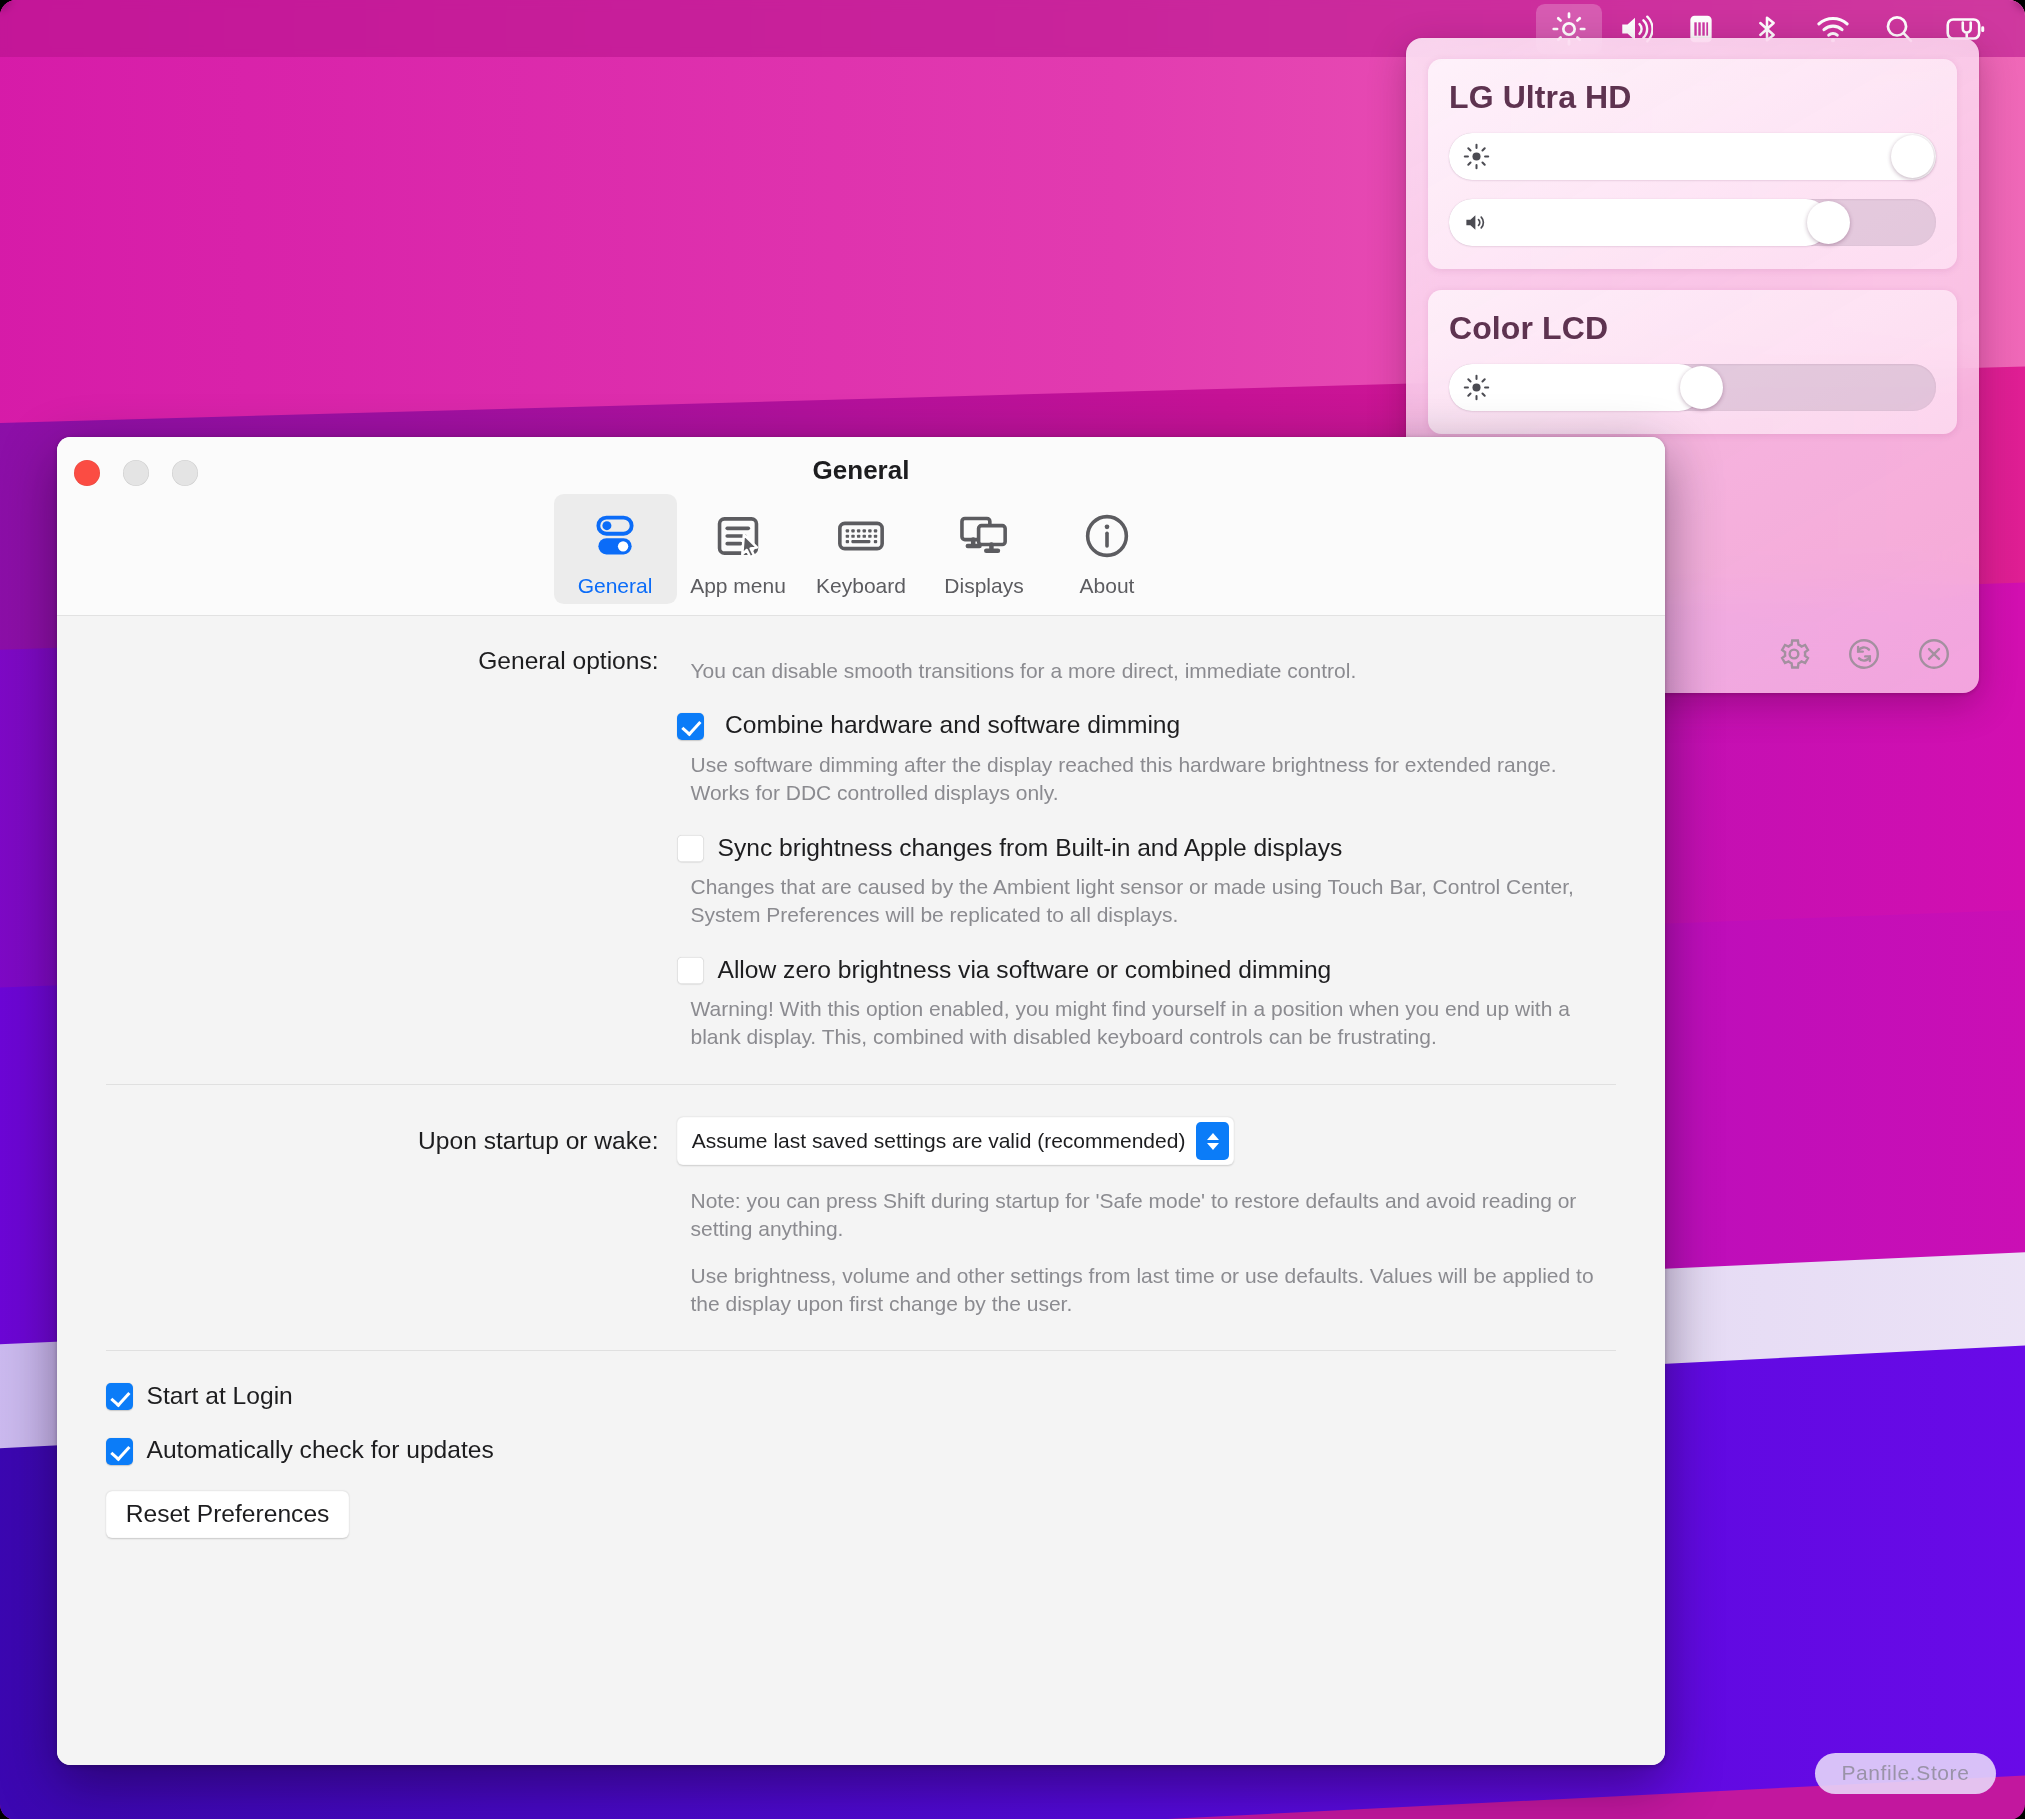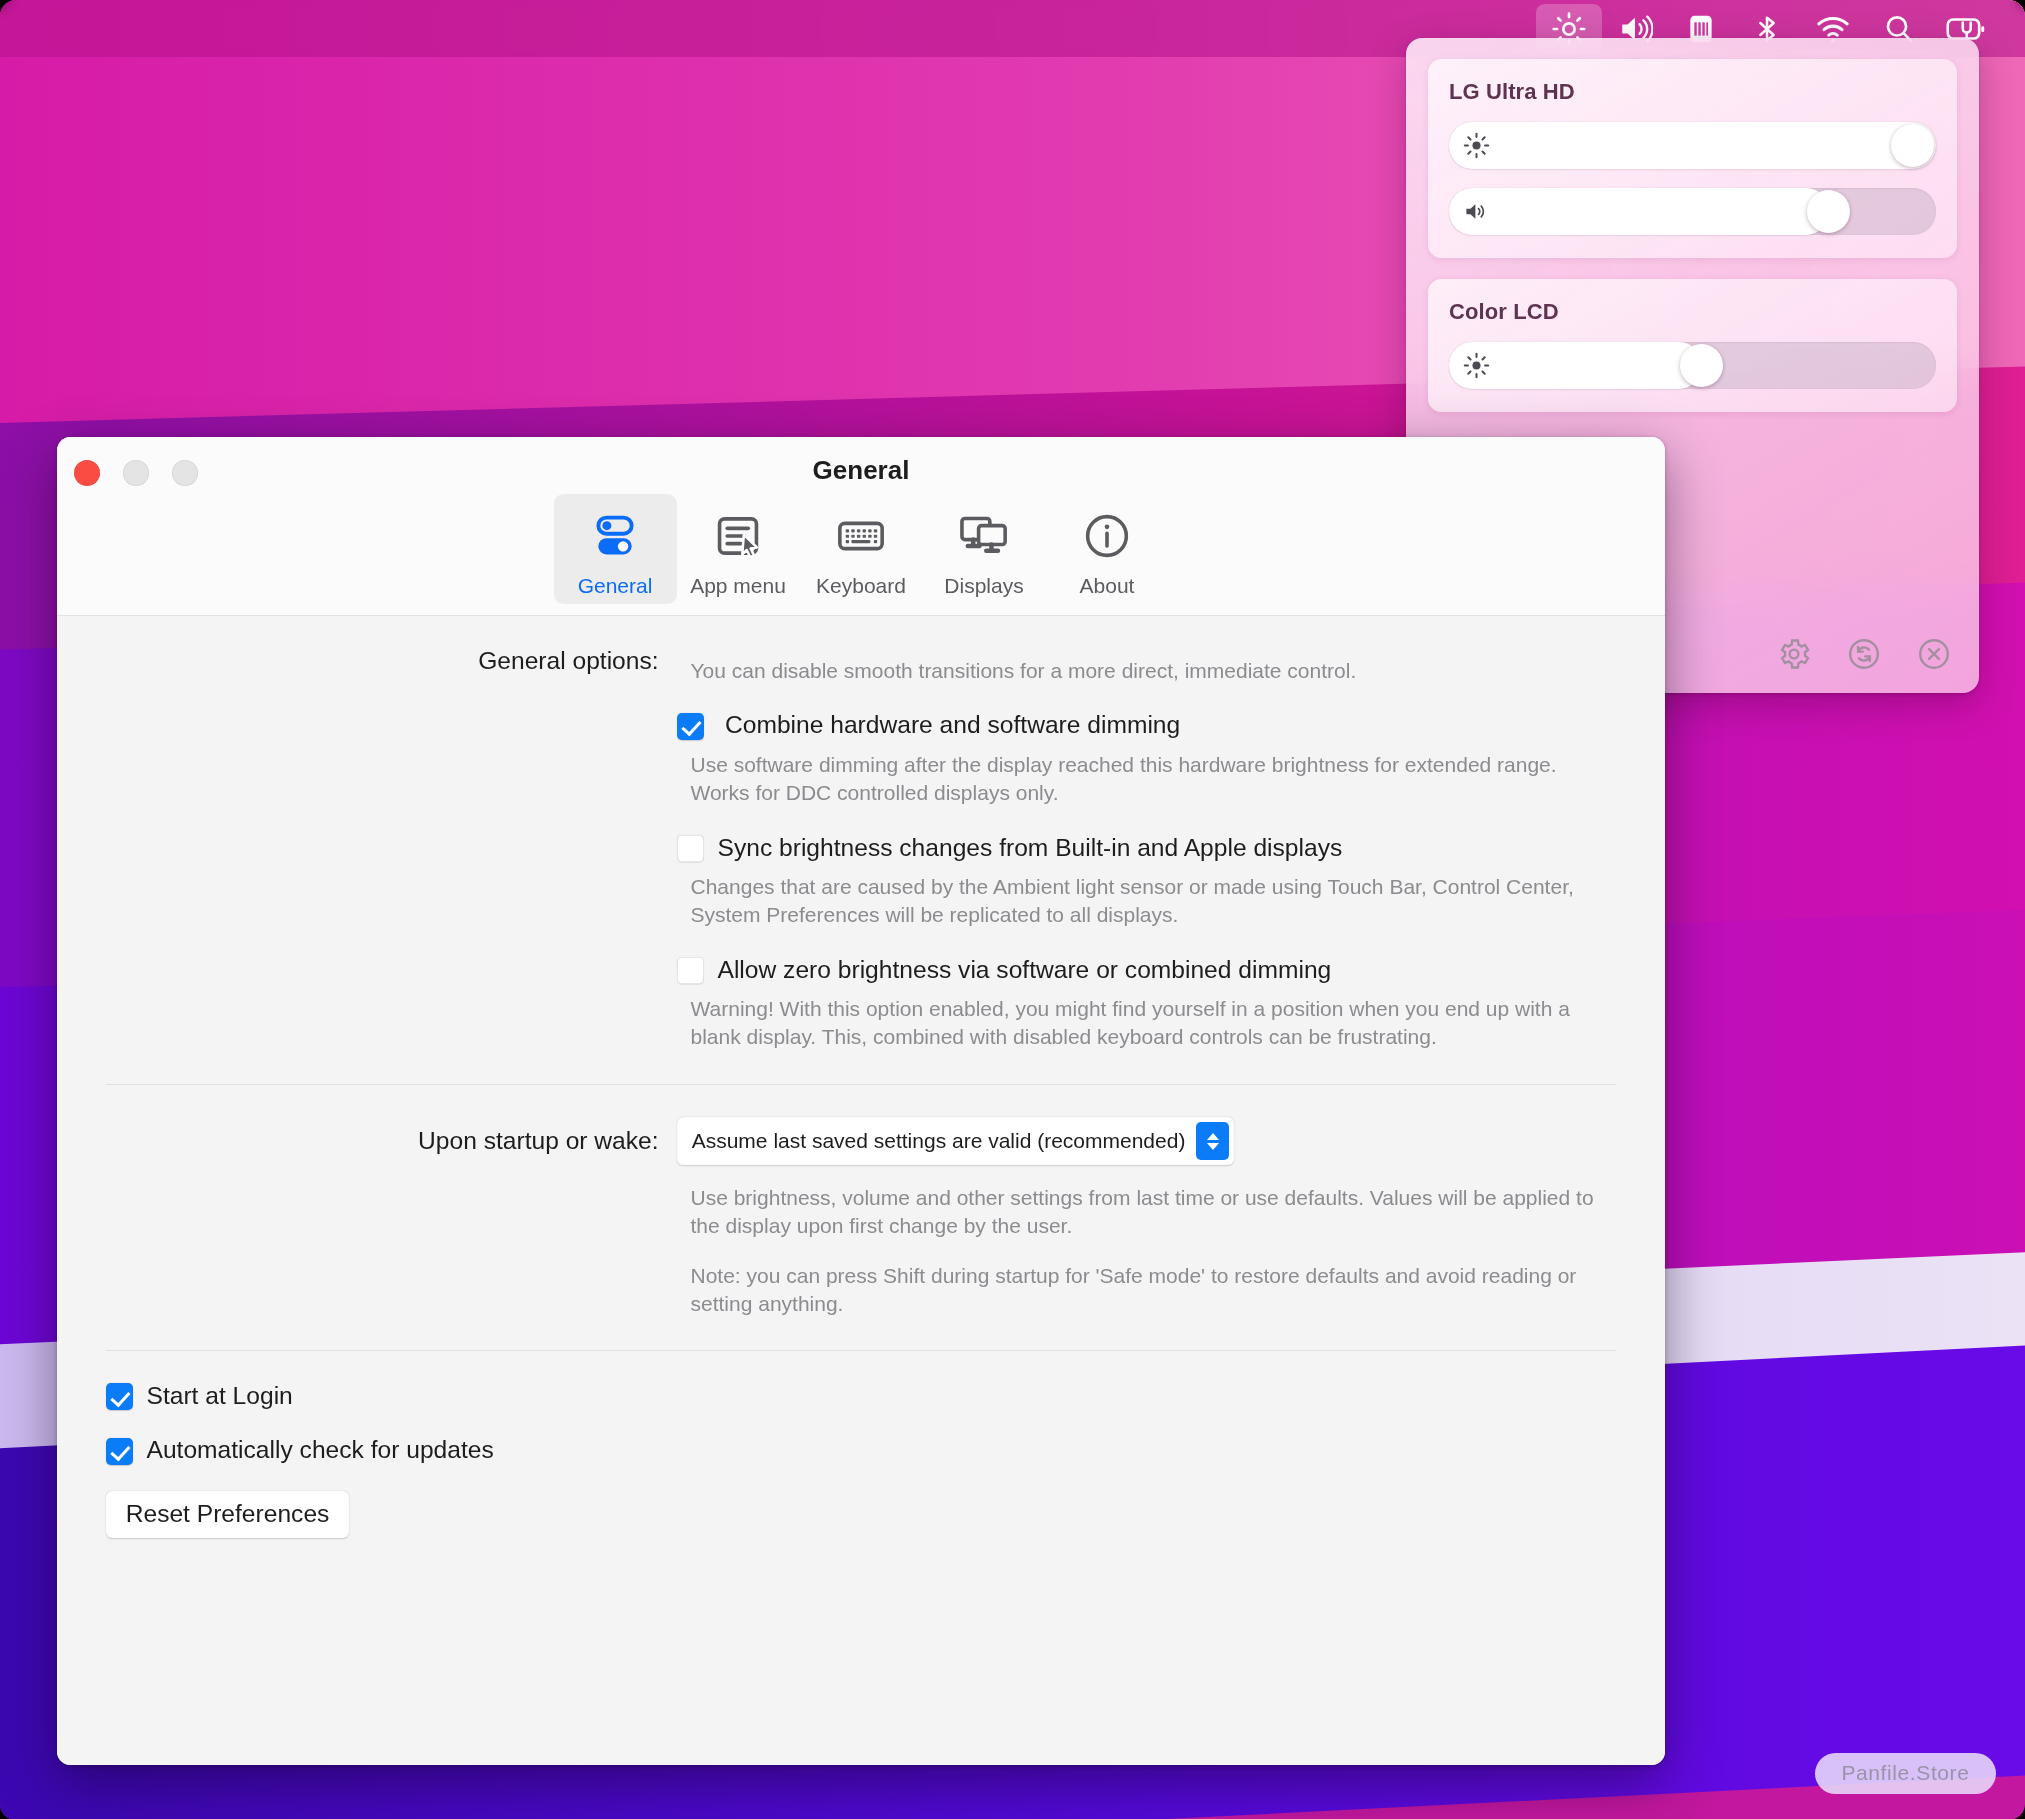--- a/index.html
+++ b/index.html
@@ -77,21 +77,21 @@
     padding: 21px 22px 0 22px;
   }
   .display-card {
     border-radius: 13.5px;
     background: linear-gradient(150deg, rgba(255,252,254,0.72) 0%, rgba(255,236,248,0.62) 100%);
     box-shadow: 0 1.2px 7.4px rgba(120,20,90,0.10);
     padding: 19.7px 21px 23px 21px;
     margin-bottom: 21px;
   }
   .display-name {
-    font-size: 22px;
+    font-size: 32px;
     font-weight: bold;
     color: #5e3350;
     letter-spacing: 0.1px;
     margin-bottom: 17px;
   }
   .slider {
     position: relative;
     height: 47px;
     border-radius: 23px;
     background: rgba(190,170,190,0.42);
@@ -586,22 +586,22 @@
         <div class="row">
           <div class="row-label" style="padding-top:8.6px;">Upon startup or wake:</div>
           <div class="row-body">
             <div class="select-wrap">
               <div class="select-value">Assume last saved settings are valid (recommended)</div>
               <div class="select-arrows">
                 <span class="arr-up"></span>
                 <span class="arr-dn"></span>
               </div>
             </div>
+            <div class="desc" style="margin-top:22px;max-width:1118px;">Note: you can press Shift during startup for 'Safe mode' to restore defaults and avoid reading or setting anything.</div>
             <div class="desc" style="margin-top:18.4px;max-width:1118px;">Use brightness, volume and other settings from last time or use defaults. Values will be applied to the display upon first change by the user.</div>
-            <div class="desc" style="margin-top:22px;max-width:1118px;">Note: you can press Shift during startup for 'Safe mode' to restore defaults and avoid reading or setting anything.</div>
           </div>
         </div>
       </div>
 
       <div class="hr" style="margin-top:33px;"></div>
 
       <div class="section" style="padding-top:31px;">
         <div class="row">
           <div class="row-body">
 

